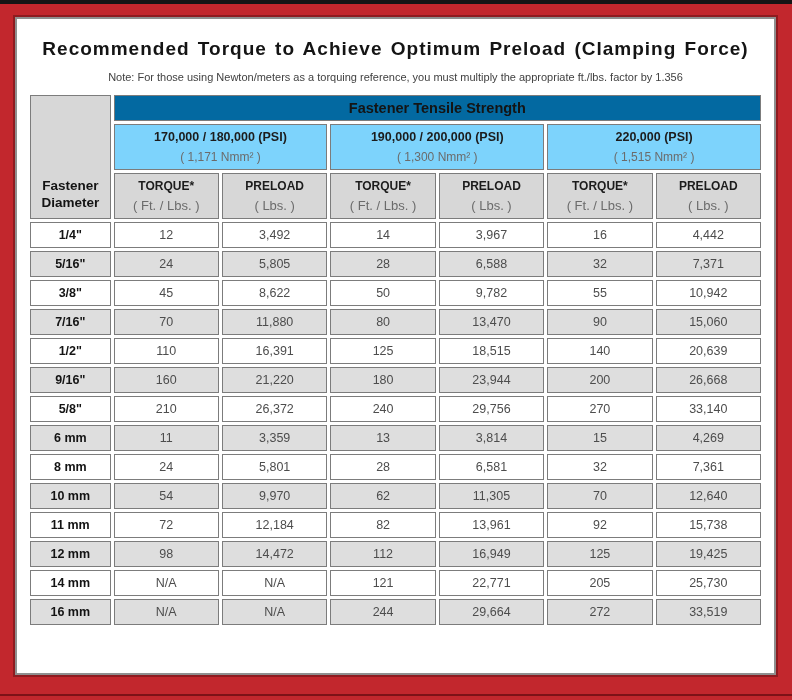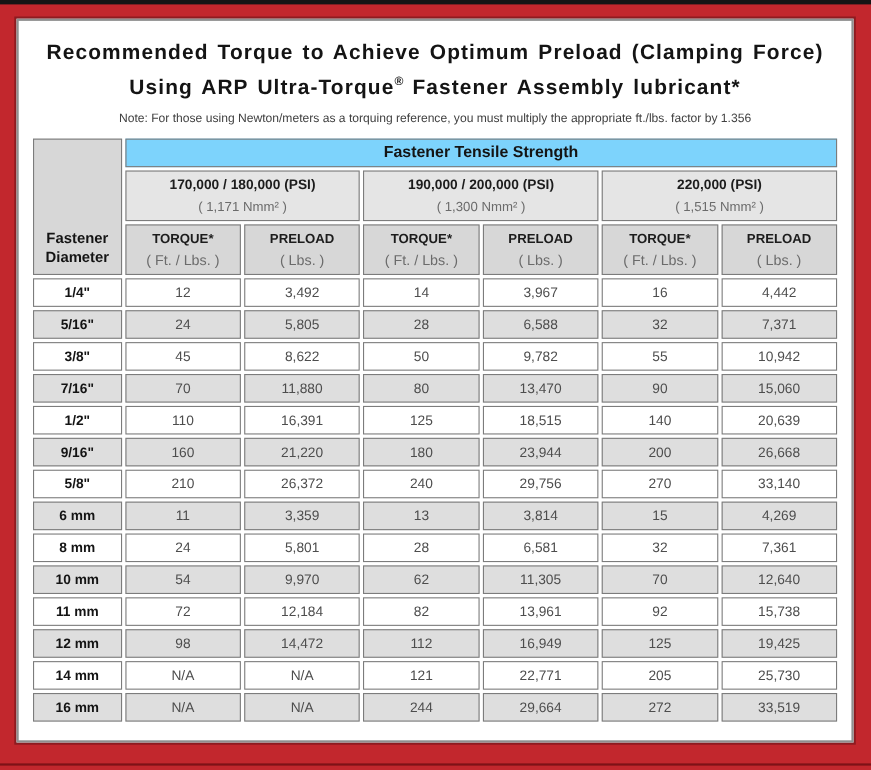--- a/index.html
+++ b/index.html
@@ -80,28 +80,28 @@
   .corner {
     background: #d7d7d7;
     vertical-align: bottom !important;
     font-weight: bold;
     font-size: 13.5px;
     line-height: 17px;
     color: #141414;
     padding: 8px 6px 7px 6px;
   }
   .main-hdr {
-    background: #7dd3fc;
+    background: #0369a1;
     font-weight: bold;
     font-size: 14.5px;
     color: #141414;
     height: 26px;
   }
   .psi-cell {
-    background: #e5e5e5;
+    background: #7dd3fc;
     height: 46px;
     padding: 3px 8px;
   }
   .psi-line {
     font-weight: bold;
     font-size: 12.5px;
     color: #1c1c1c;
   }
   .nmm-line {
     margin-top: 6px;
@@ -143,21 +143,20 @@
 </head>
 <body>
 
 <div class="frame">
   <div class="frame-top-bar"></div>
 
   <div class="content">
 
     <h1 class="title">
       <span>Recommended Torque to Achieve Optimum Preload (Clamping Force)</span><br>
-      <span><span>Using ARP Ultra-Torque</span><sup>®</sup><span> Fastener Assembly lubricant*</span></span>
     </h1>
 
     <div class="note">Note: For those using Newton/meters as a torquing reference, you must multiply the appropriate ft./lbs. factor by 1.356</div>
 
     <table class="torque">
       <colgroup>
         <col class="c-diam">
         <col span="6" class="c-val">
       </colgroup>
       <tbody>

